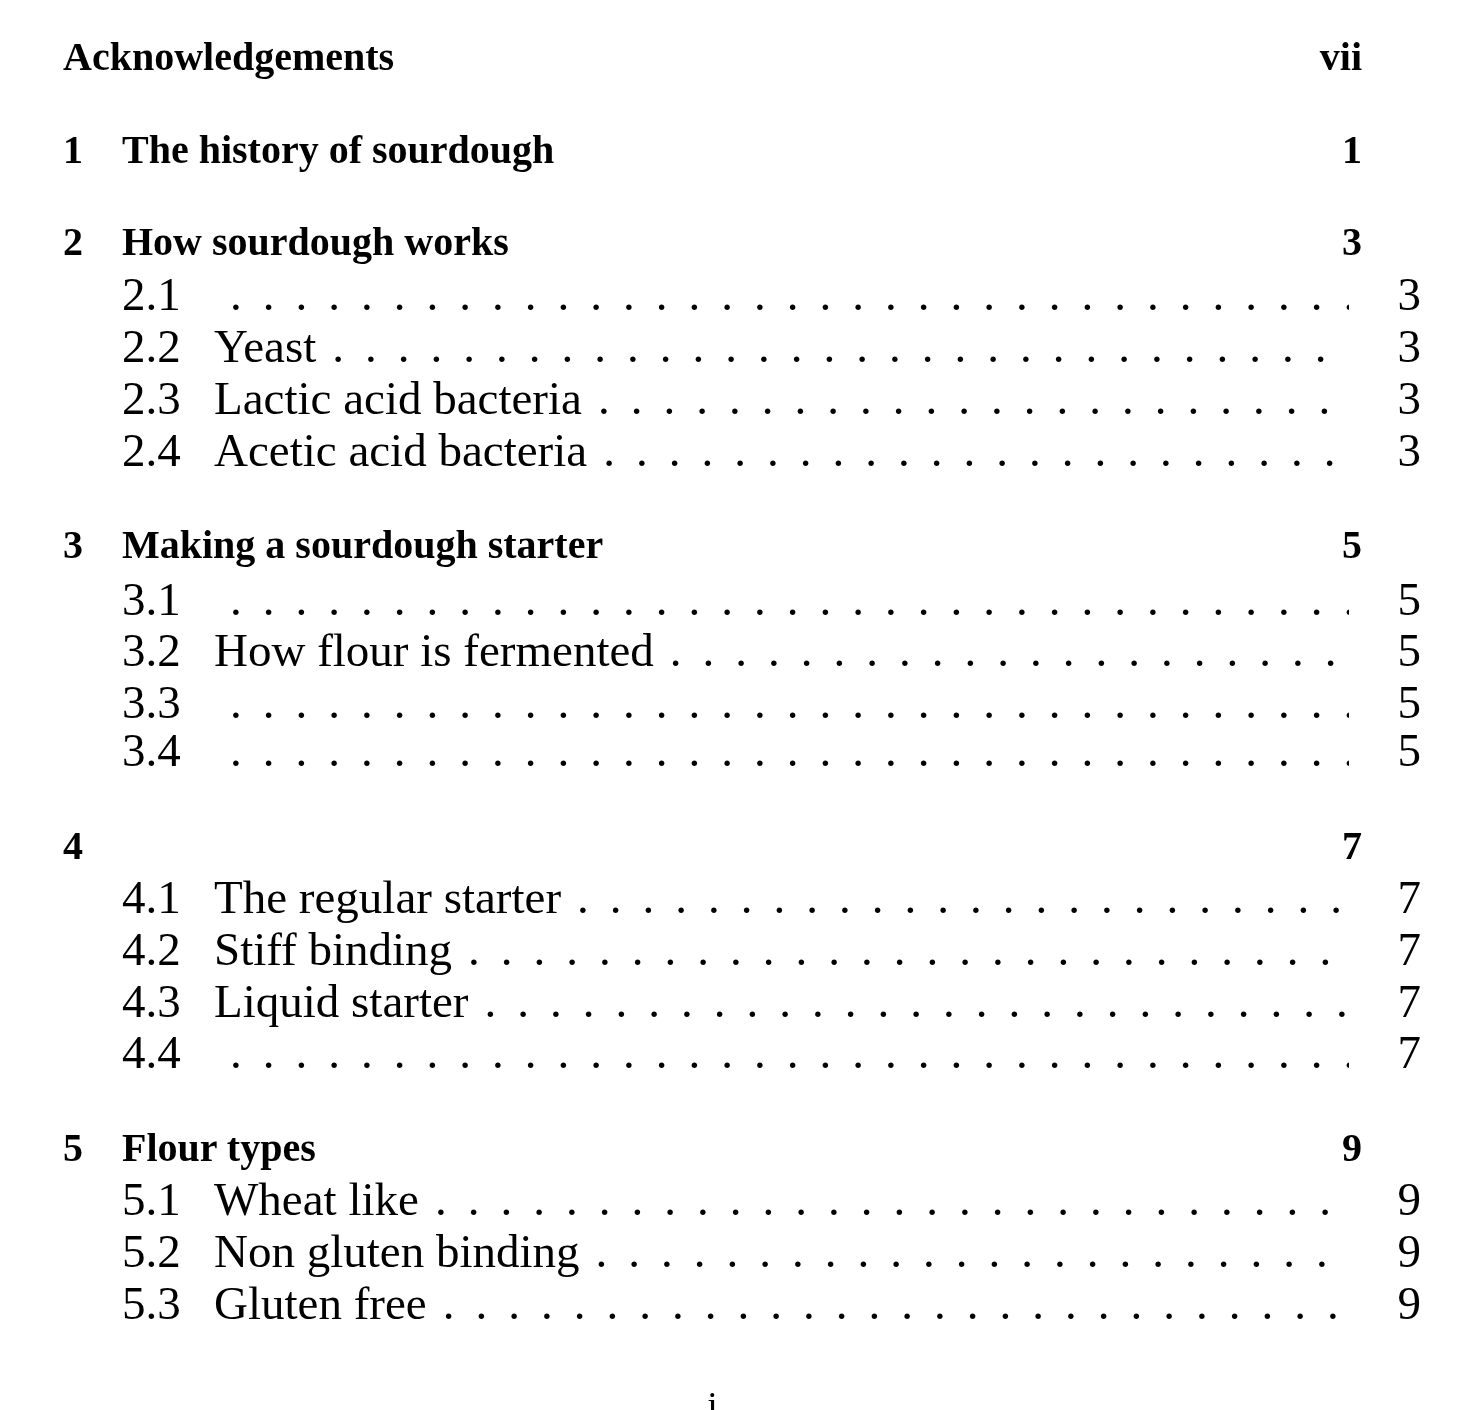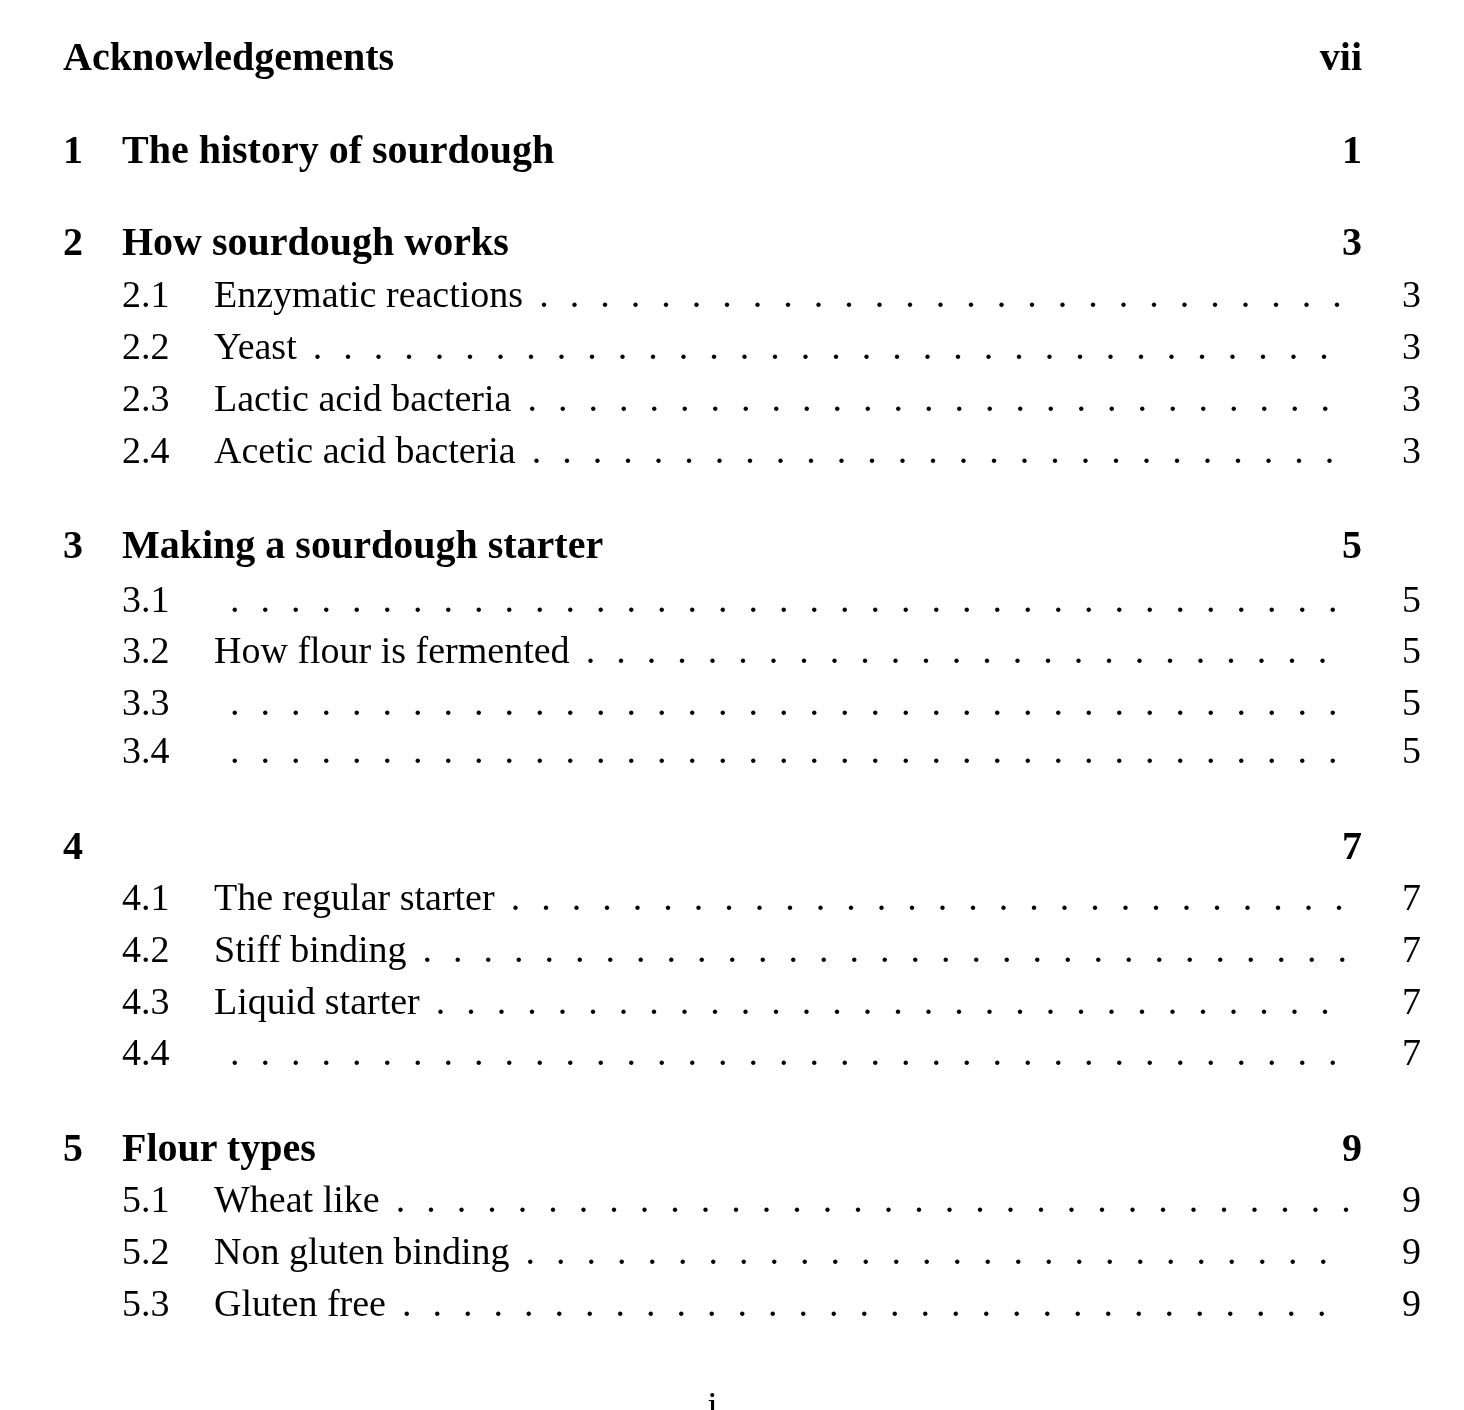--- a/index.html
+++ b/index.html
@@ -22,21 +22,21 @@
   }
   .row {
     position: absolute;
     left: 0; width: 100%;
     height: 52px; line-height: 52px;
     display: flex;
     align-items: baseline;
     white-space: nowrap;
   }
   .bold { font-weight: bold; font-size: 40px; }
-  .sub  { font-size: 38px; padding-left: 59px; font-family: Liberation Serif, serif; }
+  .sub  { font-size: 47px; padding-left: 59px; font-family: Liberation Serif, serif; }
   .chnum  { flex: 0 0 59px; }
   .subnum { flex: 0 0 92px; }
   .title  { flex: 0 0 auto; }
   .fill   { flex: 1 1 auto; }
   .leader {
     flex: 1 1 auto;
     overflow: hidden;
     text-align: right;
     padding-left: 16px;
   }
@@ -74,21 +74,20 @@
     </div>
 
     <div class="row bold" style="top:176px">
       <span class="chnum">2</span>
       <span class="title">How sourdough works</span>
       <span class="fill"></span>
       <span class="pg">3</span>
     </div>
     <div class="row sub" style="top:228px">
       <span class="subnum">2.1</span>
-      <span class="title">Enzymatic reactions</span>
       <span class="leader"></span>
       <span class="pg">3</span>
     </div>
     <div class="row sub" style="top:280px">
       <span class="subnum">2.2</span>
       <span class="title">Yeast</span>
       <span class="leader"></span>
       <span class="pg">3</span>
     </div>
     <div class="row sub" style="top:332px">

